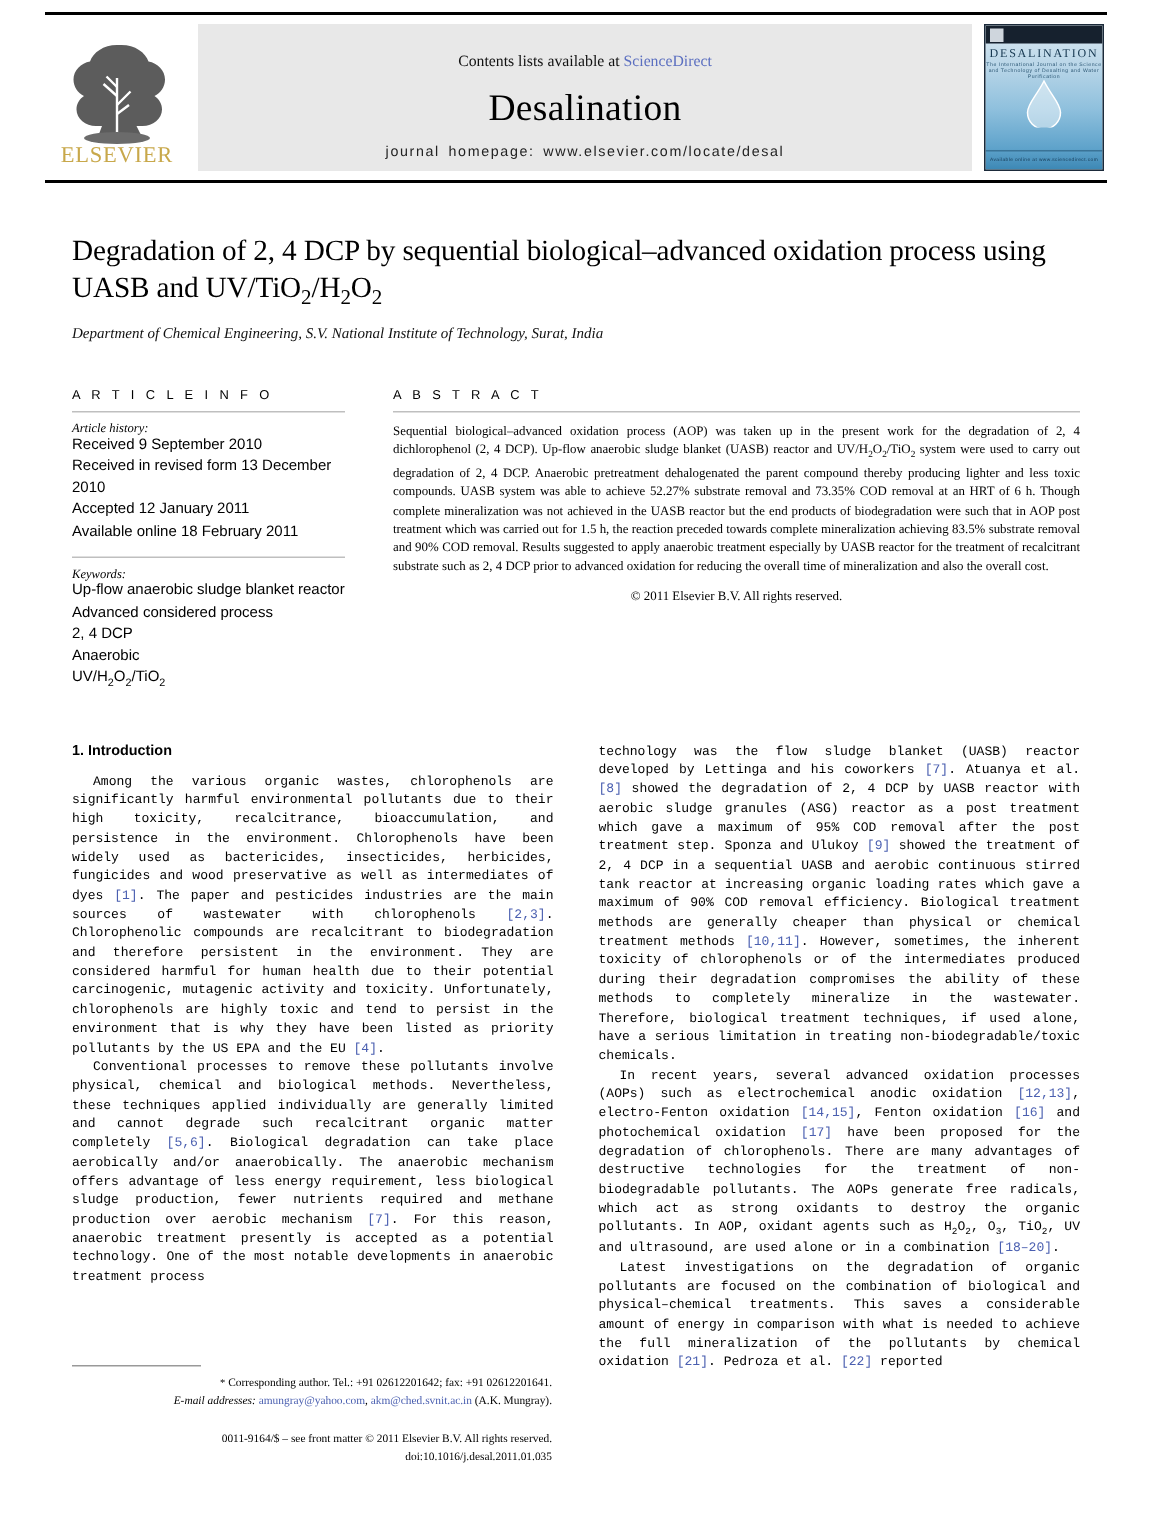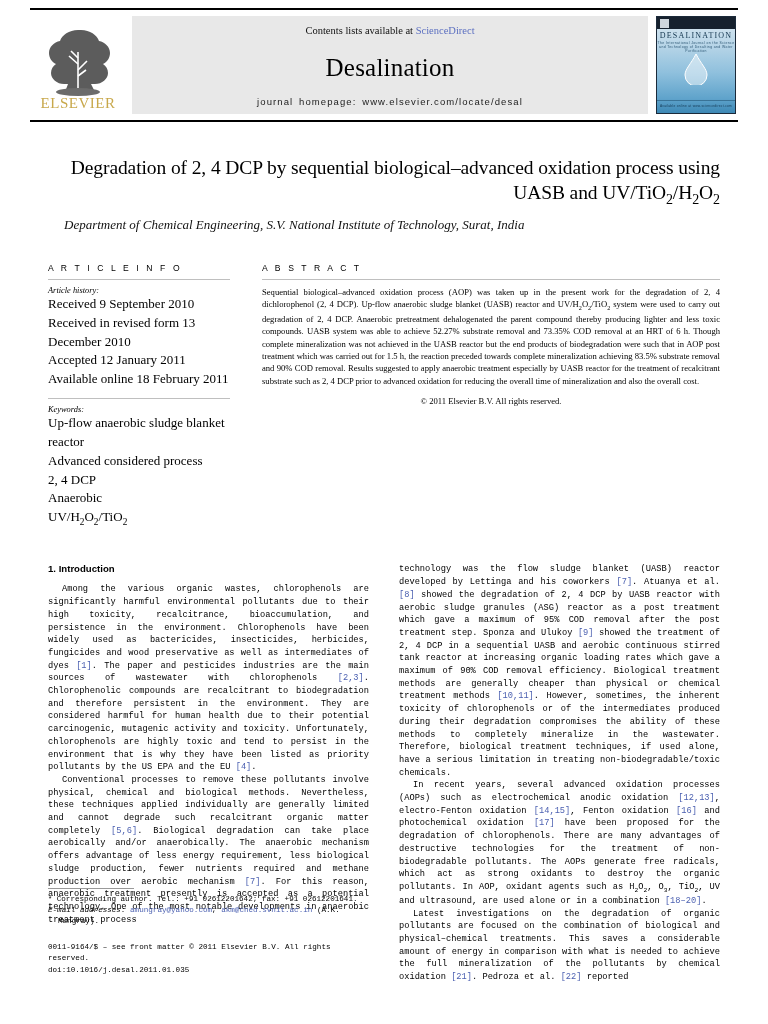--- a/index.html
+++ b/index.html
@@ -56,21 +56,21 @@
   .elsevier-logo svg { display:block; }
 
   .banner {
     flex: 1 1 auto;
     background: #e8e8e8;
     margin: 0 6px;
     display: flex;
     flex-direction: column;
     align-items: center;
     justify-content: space-between;
-    padding: 9px 0 7px 0;
+    padding: 20px 0 7px 0;
     box-sizing: border-box;
   }
   .banner-top {
     font-size: 10.5px;
     color: #111;
     font-family: "Liberation Serif", serif;
   }
   .banner-top a {
     color: #5b6fc0;
     text-decoration: none;
@@ -151,35 +151,33 @@
   .content {
     margin: 0 48px;
   }
   .article-title {
     font-size: 19.5px;
     line-height: 1.28;
     font-family: "Liberation Serif", serif;
     font-weight: normal;
     margin: 34px 0 0 0;
     letter-spacing: -0.1px;
-    text-align: right;
   }
   .authors {
     font-size: 13.5px;
     margin-top: 17px;
     font-family: "Liberation Serif", serif;
   }
   .authors sup { font-size: 9px; }
   .affiliation {
-    font-size: 13px;
+    font-size: 10px;
     font-style: italic;
     color: #111;
     margin-top: 8px;
     font-family: "Liberation Serif", serif;
-    margin-left: 16px;
   }
 
   
   .info-abstract {
     display: flex;
     margin-top: 30px;
   }
   .col-info {
     width: 200px;
     flex: 0 0 200px;
@@ -200,23 +198,23 @@
   .rule {
     border-top: 0.8px solid #bfbfbf;
     margin: 0 0 6px 0;
   }
   .hist-label {
     font-style: italic;
     font-size: 8.4px;
     font-family: "Liberation Serif", serif;
   }
   .hist-line, .kw-line {
-    font-size: 13px;
+    font-size: 10px;
     line-height: 1.45;
-    font-family: Liberation Serif, serif;
+    font-family: Liberation Sans, sans-serif;
   }
   .kw-block { margin-top: 9px; }
   .abstract-text {
     font-size: 8.6px;
     line-height: 1.44;
     text-align: justify;
     font-family: "Liberation Serif", serif;
   }
   .abstract-copy {
     text-align: center;
@@ -254,21 +252,22 @@
   }
   .para.cont { text-indent: 0; }
   .cite { color: #4a5fb0; }
 
   
   .footnote-area {
     position: absolute;
     left: 48px;
     width: 320px;
     bottom: 48px;
-    font-family: Liberation Mono, monospace;
+    font-family: Liberation Serif, serif;
+    text-align: right;
   }
   .fn-rule {
     width: 86px;
     border-top: 0.8px solid #999;
     margin-bottom: 5px;
   }
   .fn-line {
     font-size: 7.6px;
     line-height: 1.5;
     padding-left: 10px;

